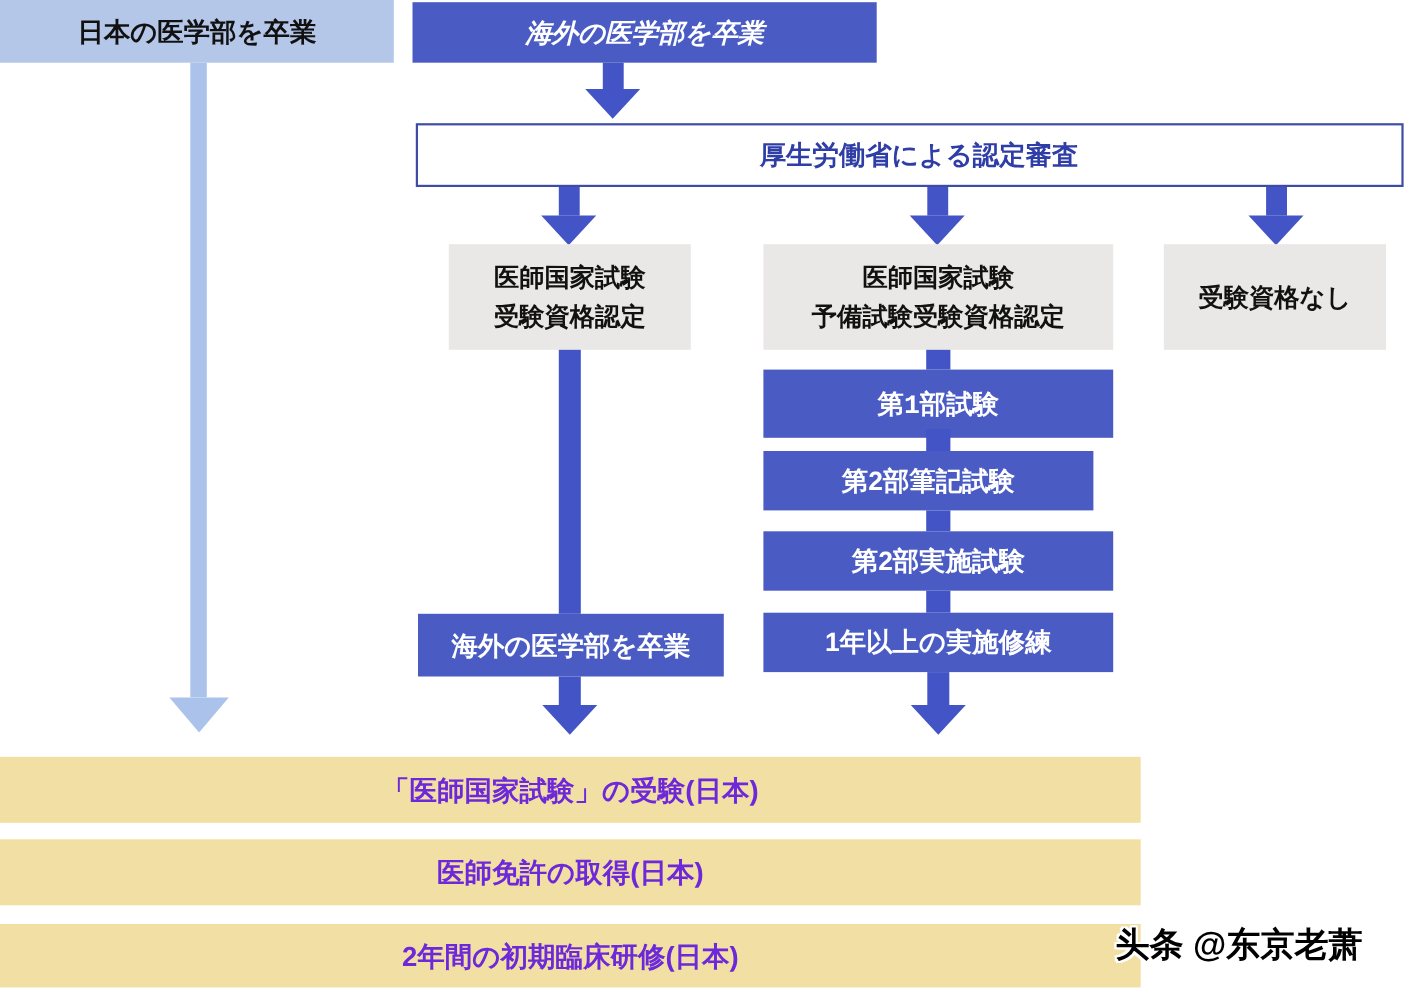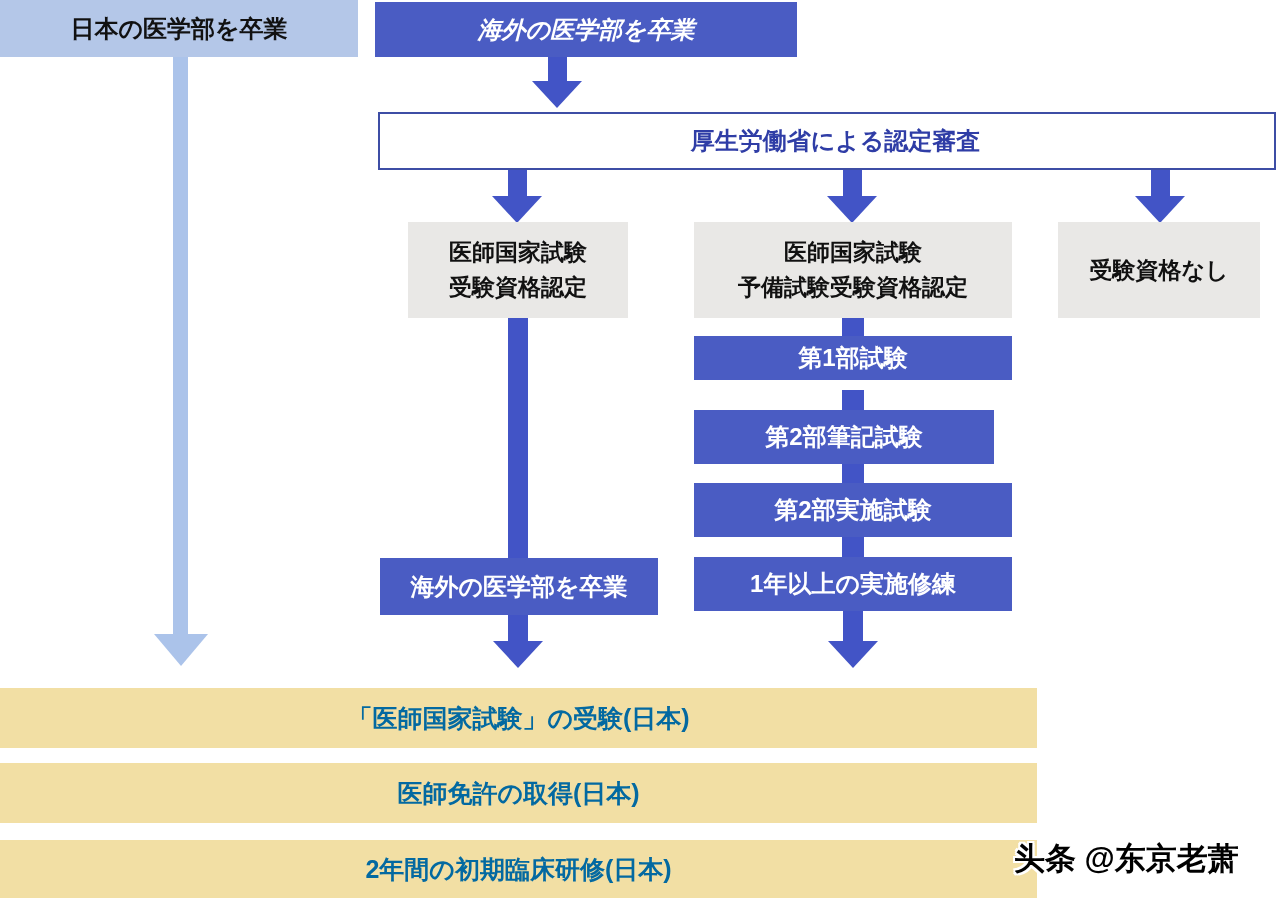--- a/index.html
+++ b/index.html
@@ -38,21 +38,21 @@
   }
   .node-gray {
     background: #e9e8e6;
     color: #111111;
     font-size: 23px;
     line-height: 35px;
     flex-direction: column;
   }
   .node-yellow {
     background: #f2dfa4;
-    color: #0369a1;
+    color: #6d28d9;
     font-size: 25px;
   }
   .stem { position: absolute; background: #4254c6; }
   .stem-light { position: absolute; background: #abc3ea; }
   .head {
     position: absolute;
     width: 0; height: 0;
     border-left: 25px solid transparent;
     border-right: 25px solid transparent;
     border-top: 27px solid #4254c6;
@@ -111,21 +111,21 @@
   </div>
 
   <div class="node node-gray" style="left:694px; top:222px; width:318px; height:96px;">
     <span>医師国家試験</span>
     <span>予備試験受験資格認定</span>
   </div>
 
   <div class="node node-gray" style="left:1058px; top:222px; width:202px; height:96px;">受験資格なし</div>
 
   <div class="stem" style="left:842px; top:318px; width:22px; height:18px;"></div>
-  <div class="node node-blue" style="left:694px; top:336px; width:318px; height:44px;">第1部試験</div>
+  <div class="node node-blue" style="left:694px; top:336px; width:318px; height:62px;font-family:Liberation Mono, monospace;">第1部試験</div>
 
   <div class="stem" style="left:842px; top:390px; width:22px; height:20px;"></div>
   <div class="node node-blue" style="left:694px; top:410px; width:300px; height:54px;">第2部筆記試験</div>
 
   <div class="stem" style="left:842px; top:464px; width:22px; height:19px;"></div>
   <div class="node node-blue" style="left:694px; top:483px; width:318px; height:54px;">第2部実施試験</div>
 
   <div class="stem" style="left:842px; top:537px; width:22px; height:20px;"></div>
   <div class="node node-blue" style="left:694px; top:557px; width:318px; height:54px;">1年以上の実施修練</div>
 

